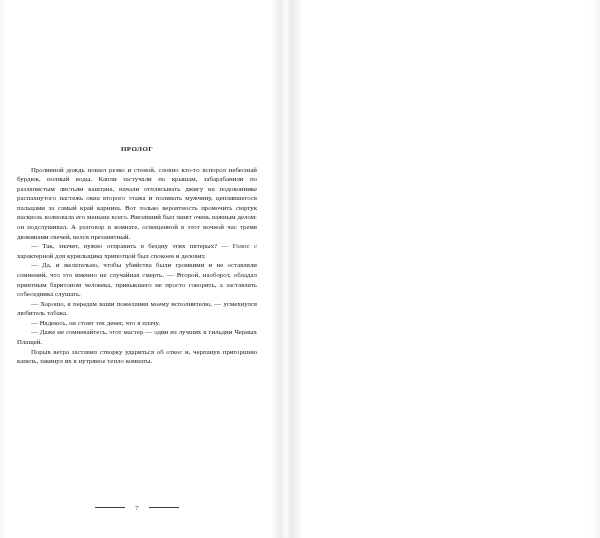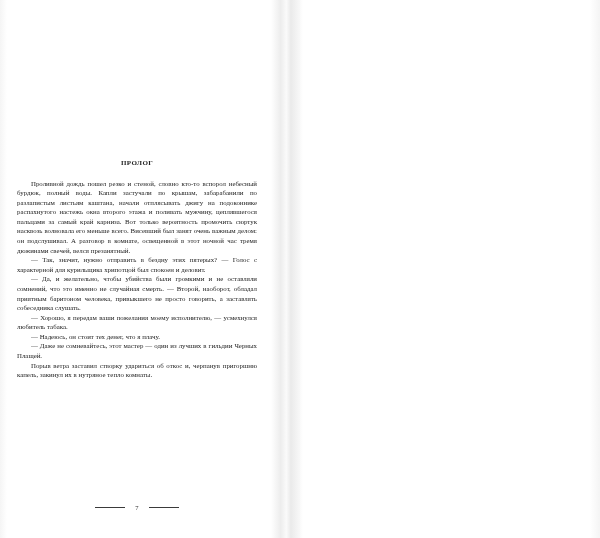--- a/index.html
+++ b/index.html
@@ -59,21 +59,21 @@
     position: absolute;
     color: #232323;
     font-size: 6.85px;
     line-height: 9.58px;
     text-align: justify;
     text-justify: inter-word;
     -webkit-hyphens: none;
     hyphens: none;
     word-spacing: 0.1px;
   }
-  .column.left-col  { left: 17px;  top: 159px; width: 240px; }
+  .column.left-col  { left: 17px;  top: 145px; width: 240px; }
 
   .chapter-title {
     text-align: center;
     font-weight: bold;
     font-size: 7.0px;
     letter-spacing: 0.35px;
     margin: 0 0 10px 0;
   }
 
   p.body {

